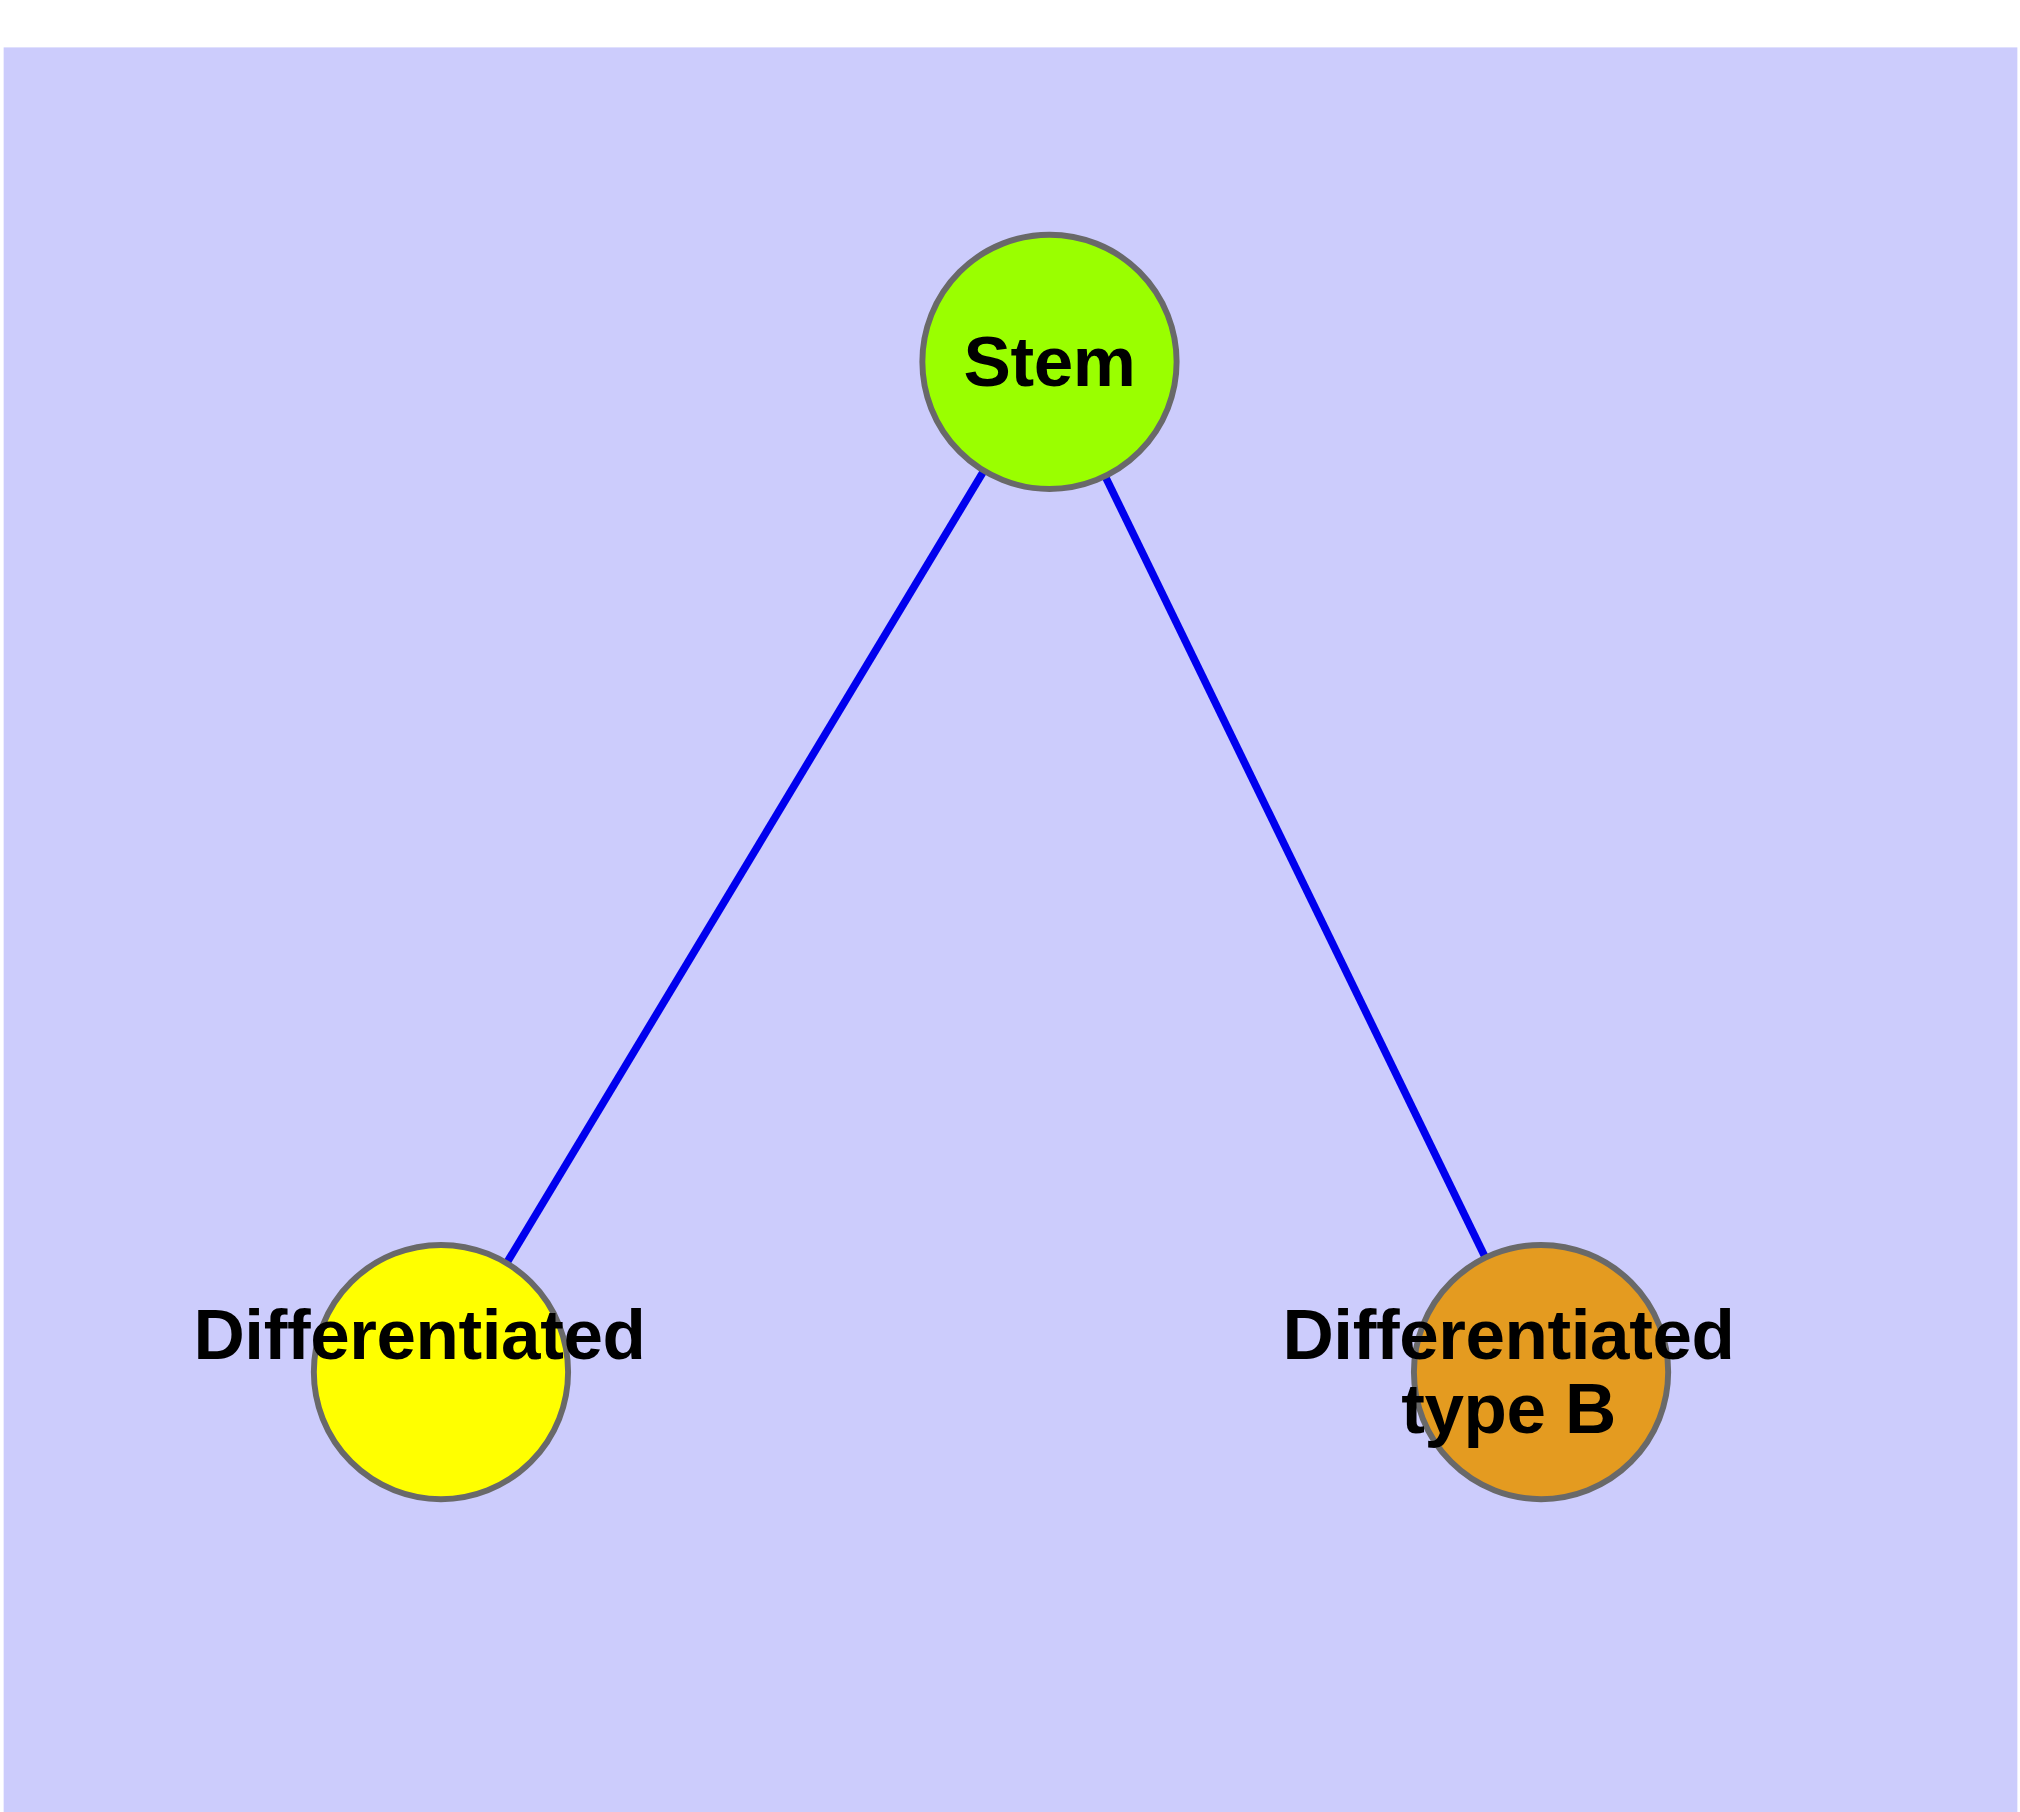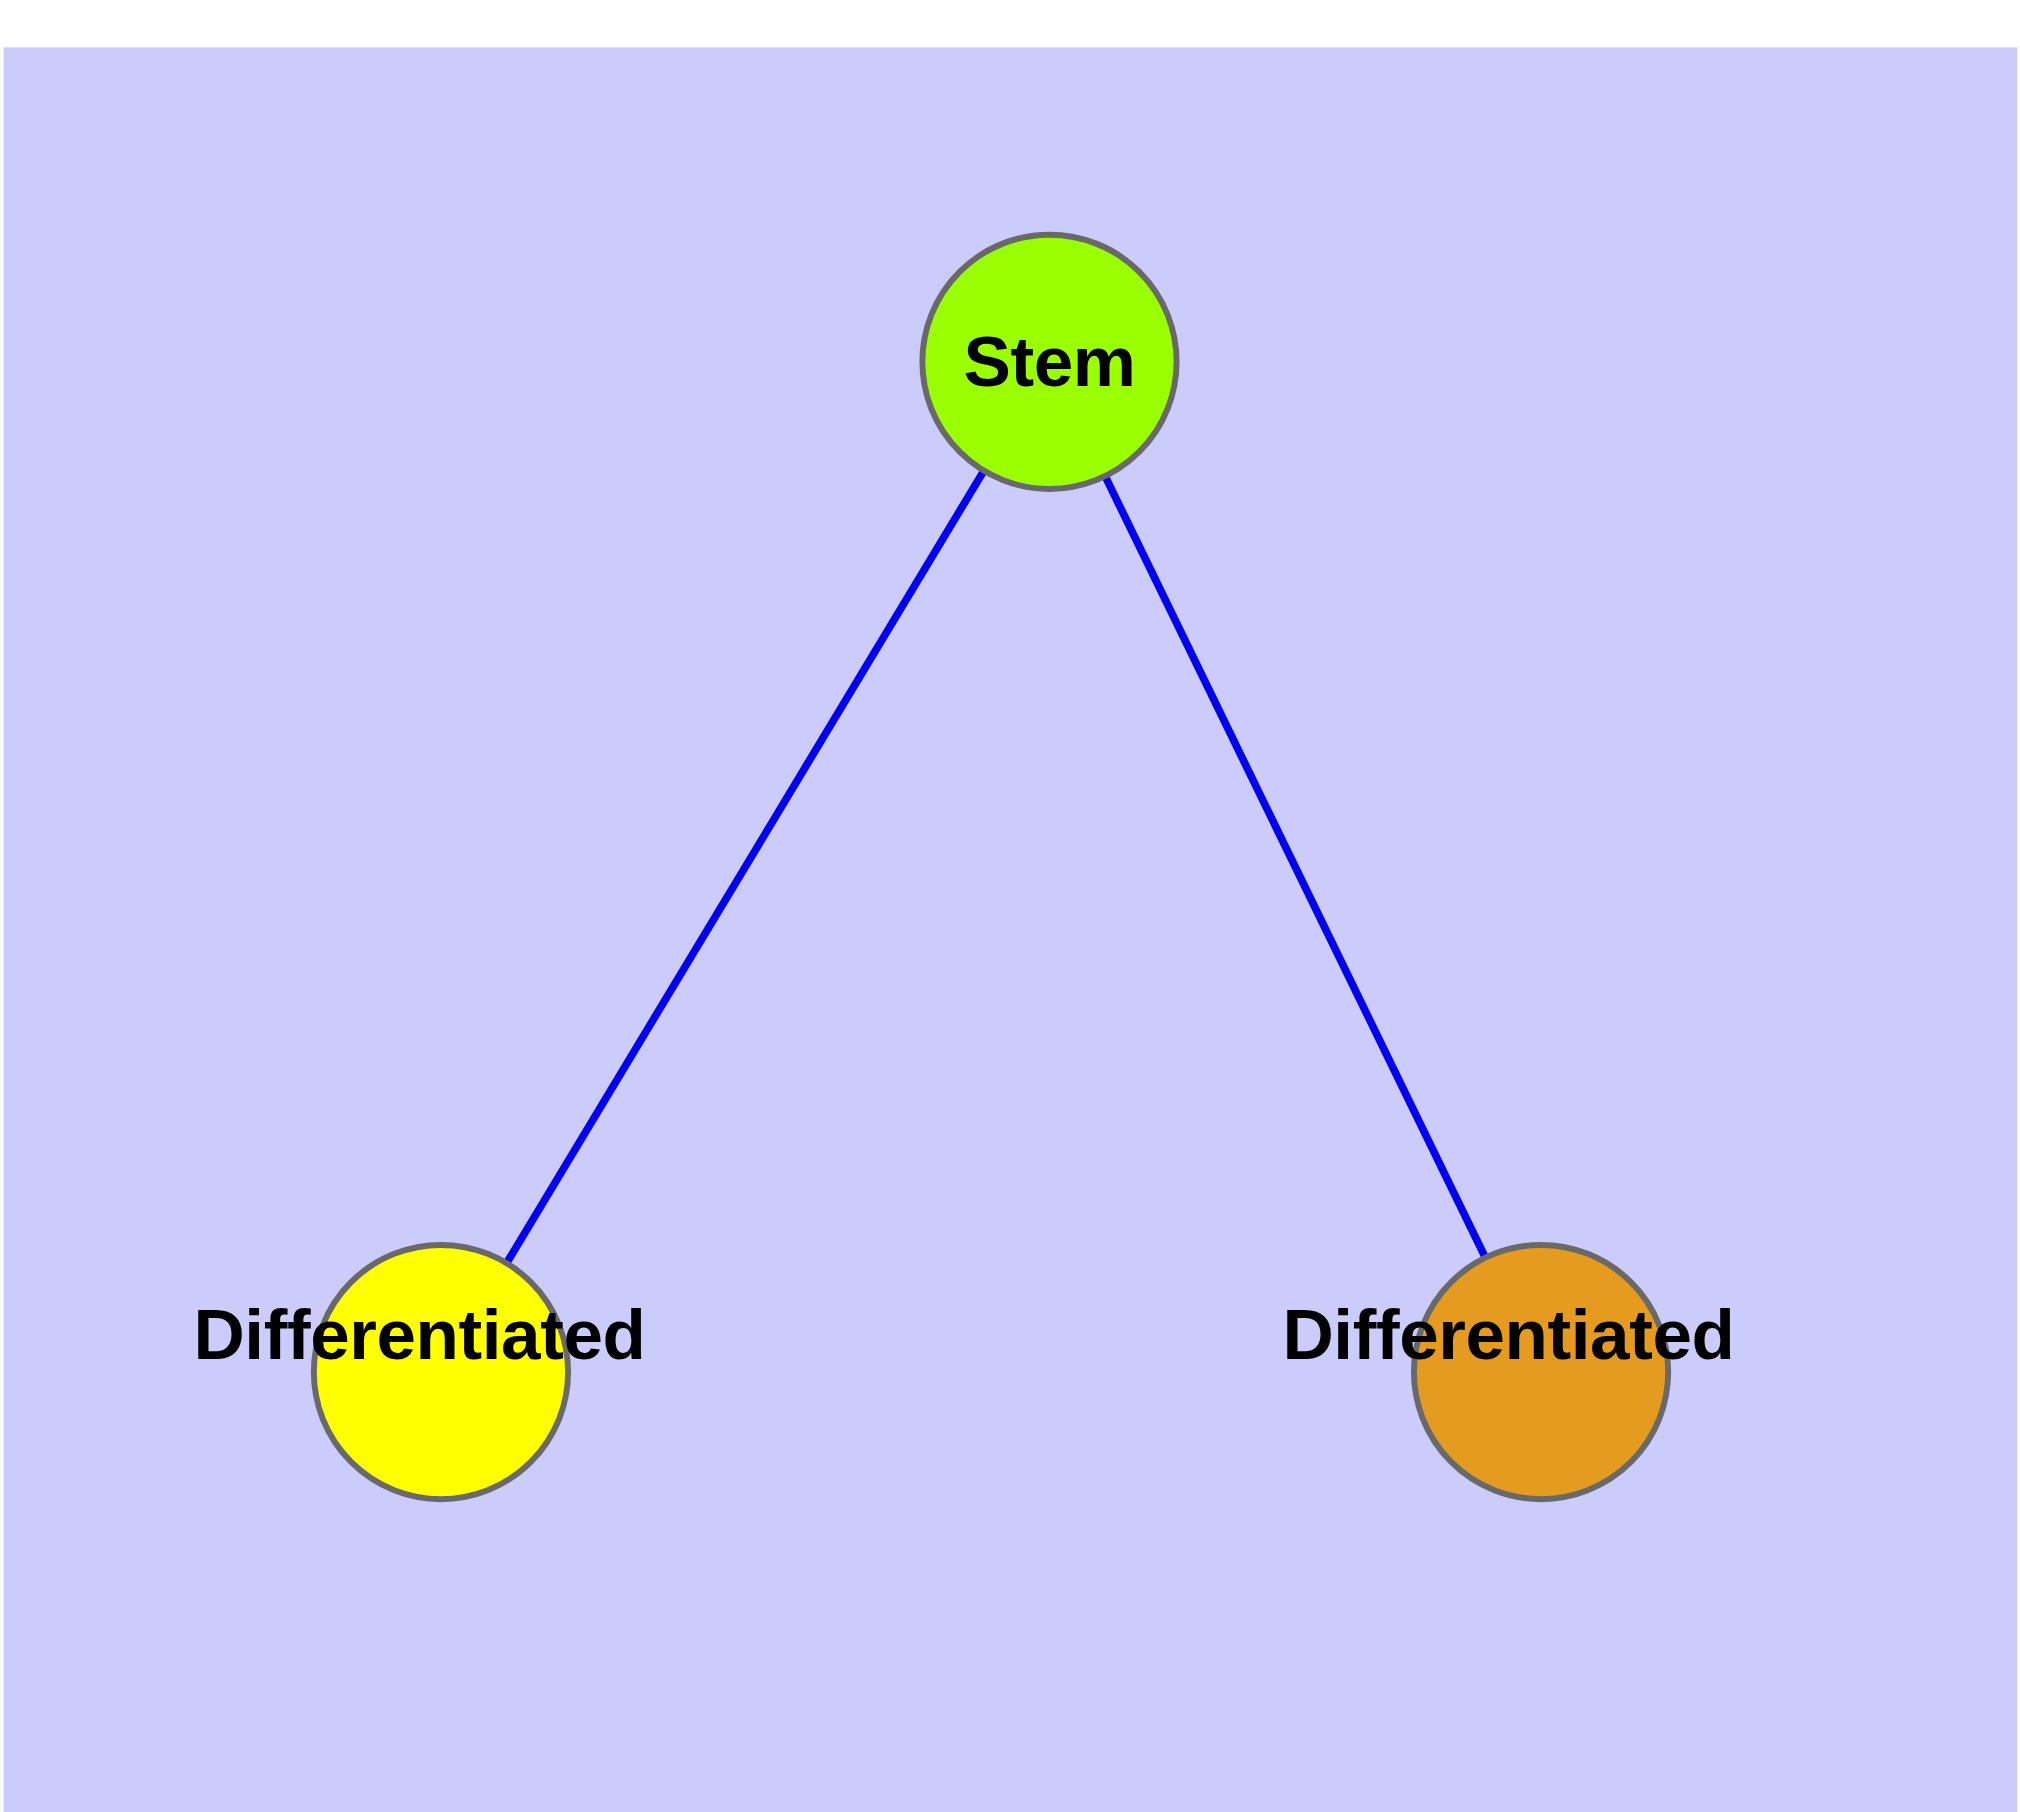--- a/index.html
+++ b/index.html
@@ -76,16 +76,16 @@
       <circle id="node-stem" cx="1238" cy="375" r="150" fill="#9aff00" stroke="#696969" stroke-width="7"></circle>
       <circle id="node-diff-a" cx="520" cy="1567" r="150" fill="#ffff00" stroke="#696969" stroke-width="7"></circle>
       <circle id="node-diff-b" cx="1818" cy="1567" r="150" fill="#e49b20" stroke="#696969" stroke-width="7"></circle>
     </g>
   </svg>
 
   <div class="node-label" id="label-stem" style="width: 509px; font-size: 71px; color: rgb(0, 0, 0); left: 795px; top: 281px;">Stem</div>
 
   <div class="node-label" id="label-diff-a" style="width: 509px; font-size: 71px; color: rgb(0, 0, 0); left: 165px; top: 1254px;"><span>Differentiated</span><br></div>
 
-  <div class="node-label" id="label-diff-b" style="width: 509px; font-size: 71px; color: rgb(0, 0, 0); left: 1254px; top: 1254px;"><span>Differentiated</span><br></div>
+  <div class="node-label" id="label-diff-b" style="width: 509px; font-size: 71px; color: rgb(0, 0, 0); left: 1254px; top: 1254px;"><span>Differentiated</span><br><span>type B</span></div>
 
 </div>
 
 
 </body></html>

